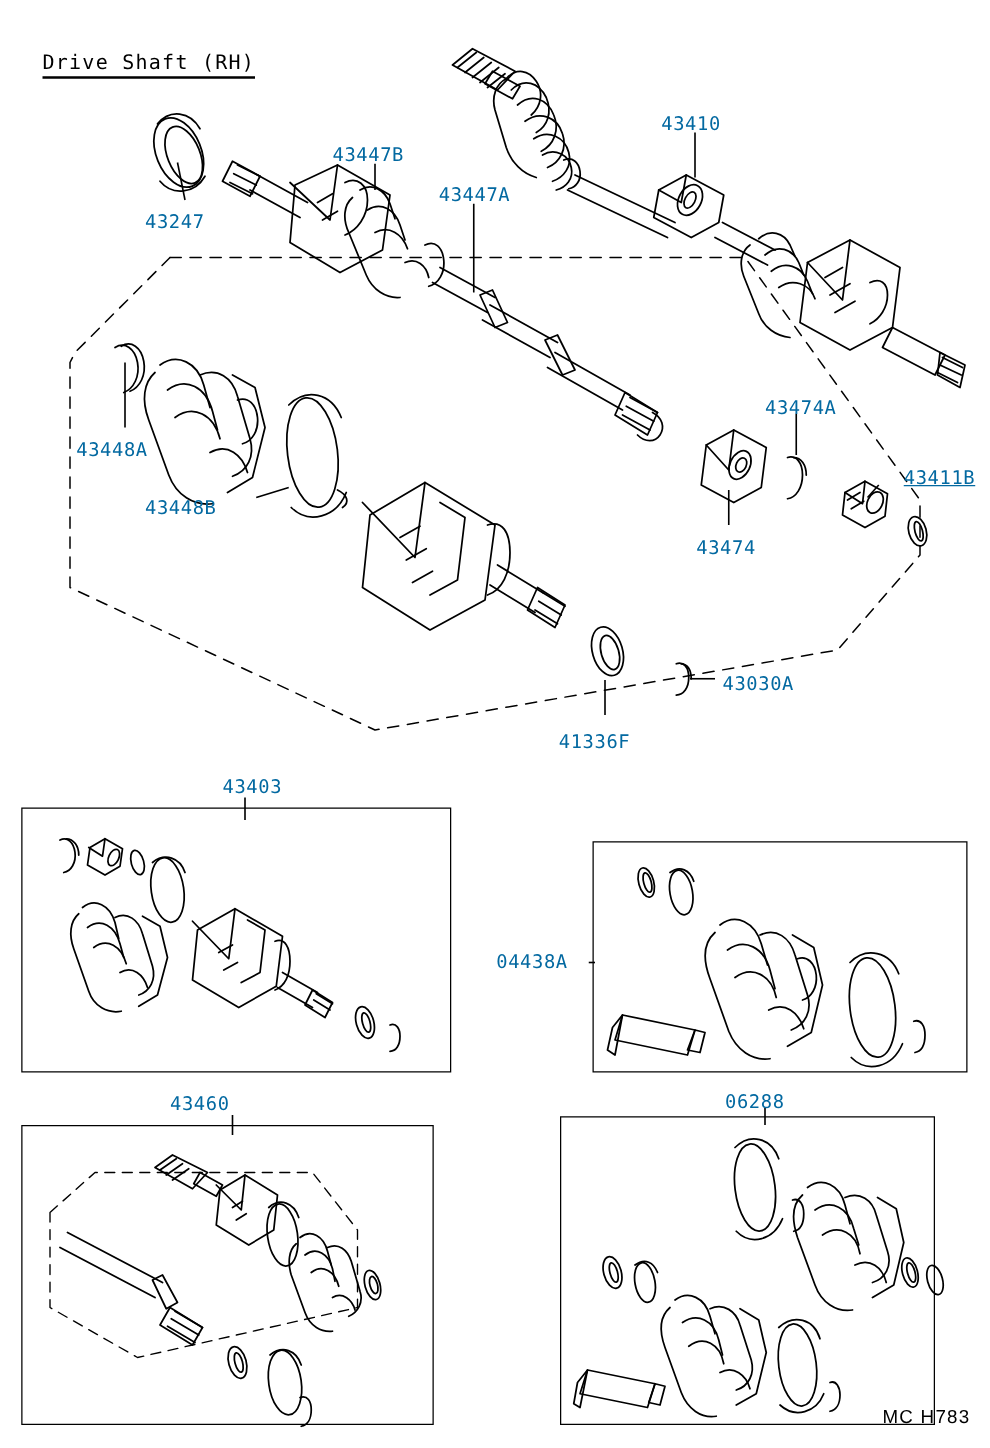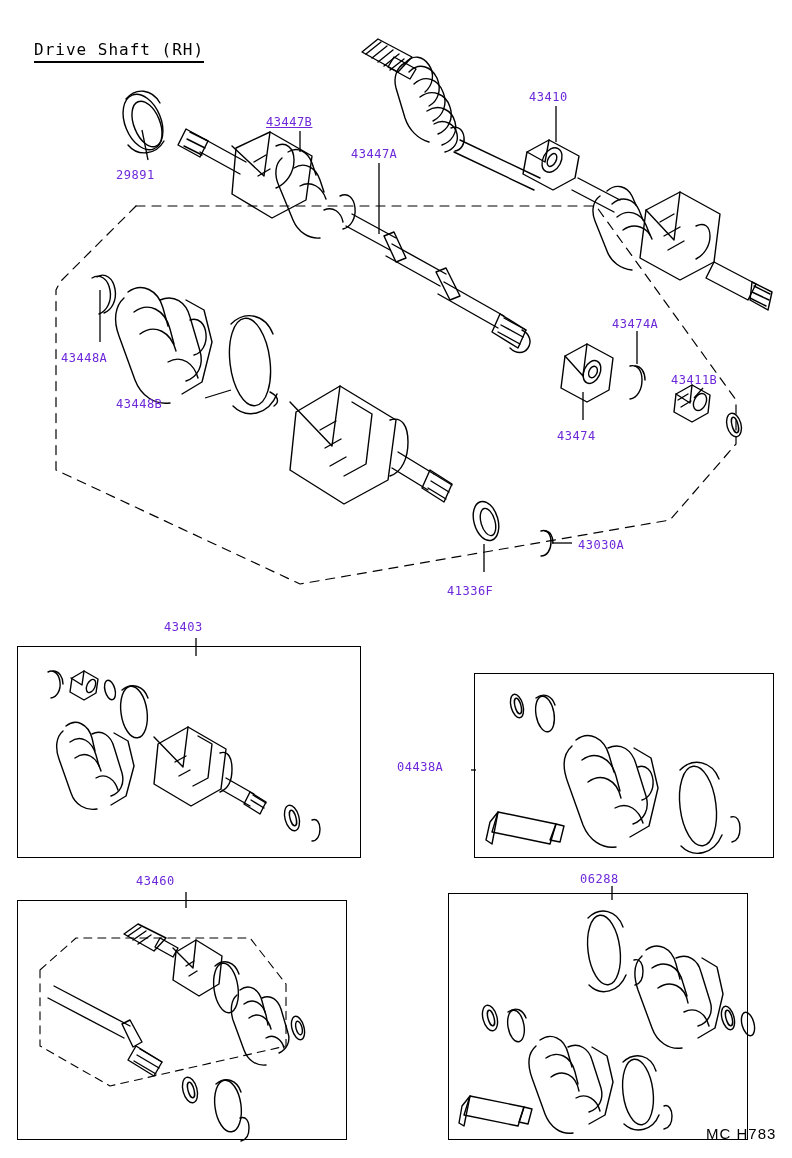--- a/index.html
+++ b/index.html
@@ -24,24 +24,24 @@
   svg.art {
     position: absolute;
     left: 0; top: 0;
     width: 792px;
     height: 1158px;
     pointer-events: none;
   }
   .lbl {
     position: absolute;
     font-family: "DejaVu Sans Mono", monospace;
-    font-size: 12px;
+    font-size: 15px;
     letter-spacing: 0.5px;
     white-space: nowrap;
-    color: #6d28d9;
+    color: #0369a1;
   }
   .title {
     position: absolute;
     font-family: "DejaVu Sans Mono", monospace;
     font-size: 16px;
     letter-spacing: 1px;
     white-space: nowrap;
     padding-bottom: 2px;
     border-bottom: 2px solid #000;
   }
@@ -395,37 +395,37 @@
       <path d="M484 572 L484 544"></path>
       <path d="M196 656 L196 638"></path>
       <path d="M471 770 L476 770"></path>
       <path d="M186 908 L186 892"></path>
       <path d="M612 900 L612 886"></path>
     </g>
   </svg>
 
   <div class="title" style="left:34px; top:40px;">Drive Shaft  (RH)</div>
 
-  <div class="lbl" style="left:116px; top:168px;">29891</div>
-  <div class="lbl" style="left:266px; top:115px;text-decoration:underline;">43447B</div>
+  <div class="lbl" style="left:116px; top:168px;">43247</div>
+  <div class="lbl" style="left:266px; top:115px;">43447B</div>
   <div class="lbl" style="left:351px; top:147px;">43447A</div>
   <div class="lbl" style="left:529px; top:90px;">43410</div>
   <div class="lbl" style="left:61px; top:351px;">43448A</div>
   <div class="lbl" style="left:116px; top:397px;">43448B</div>
   <div class="lbl" style="left:612px; top:317px;">43474A</div>
   <div class="lbl" style="left:557px; top:429px;">43474</div>
-  <div class="lbl" style="left:671px; top:373px;">43411B</div>
+  <div class="lbl" style="left:723px; top:373px;text-decoration:underline;">43411B</div>
   <div class="lbl" style="left:578px; top:538px;">43030A</div>
   <div class="lbl" style="left:447px; top:584px;">41336F</div>
 
   <div class="box" style="left:17px; top:646px; width:344px; height:212px;"></div>
   <div class="box" style="left:474px; top:673px; width:300px; height:185px;"></div>
   <div class="box" style="left:17px; top:900px; width:330px; height:240px;"></div>
   <div class="box" style="left:448px; top:893px; width:300px; height:247px;"></div>
 
-  <div class="lbl" style="left:164px; top:620px;">43403</div>
+  <div class="lbl" style="left:178px; top:620px;">43403</div>
   <div class="lbl" style="left:397px; top:760px;">04438A</div>
   <div class="lbl" style="left:136px; top:874px;">43460</div>
   <div class="lbl" style="left:580px; top:872px;">06288</div>
 
   <div class="footer" style="left:706px; top:1125px;">MC H783</div>
 
 </div>
 
 </body></html>

